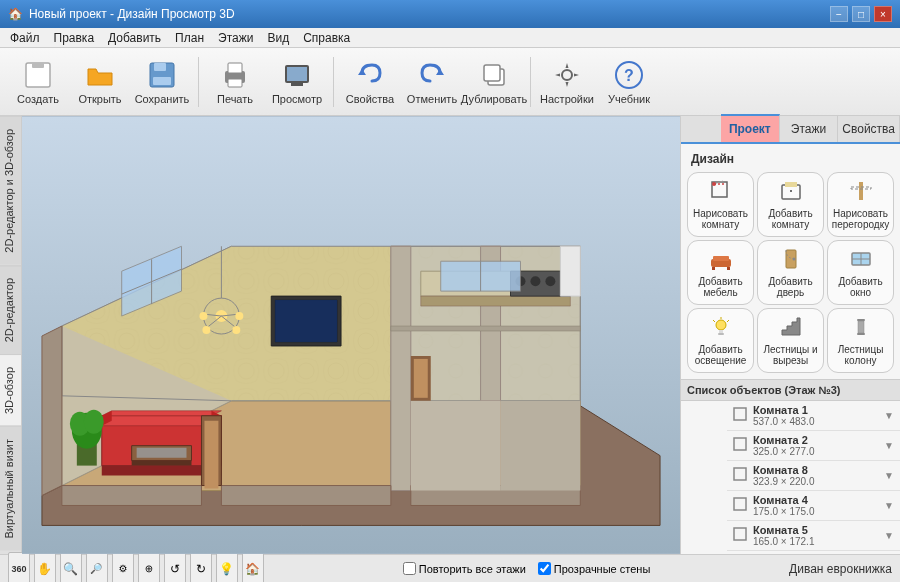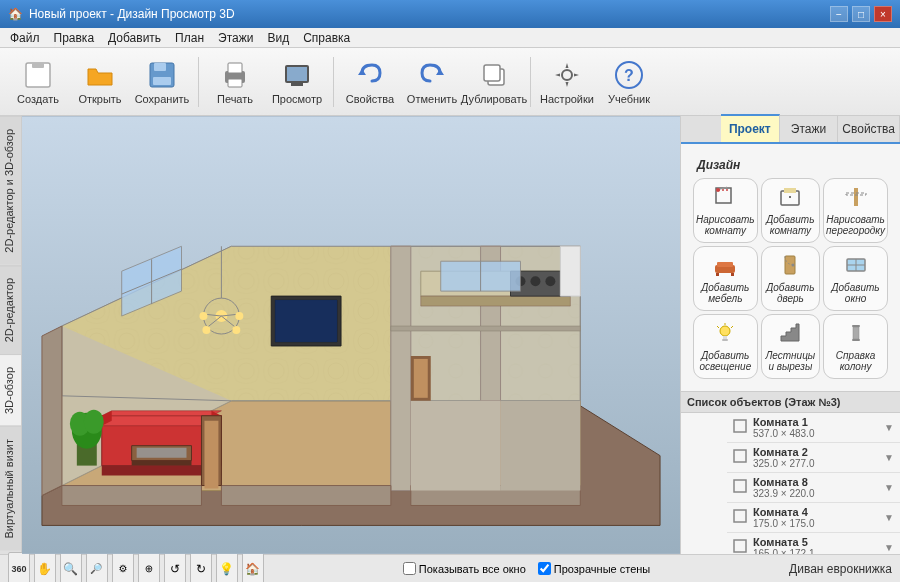--- a/index.html
+++ b/index.html
@@ -137,32 +137,31 @@
     .right-tab {
       flex: 1;
       padding: 6px 4px;
       text-align: center;
       font-size: 12px;
       cursor: pointer;
       border-right: 1px solid #ccc;
       color: #333;
     }
     .right-tab.active {
-      background: #fef9c3;
+      background: #fca5a5;
       font-weight: bold;
       color: #2060a0;
       border-top: 2px solid #4a90d9;
       margin-top: -2px;
       margin-left: 40px;
     }
 
     
     .design-section {
-      padding: 10px;
-      font-style: italic;
+      padding: 4px;
     }
     .design-title {
       font-size: 12px;
       font-weight: bold;
       padding: 4px 6px;
       color: #333;
     }
     .design-grid {
       display: grid;
       grid-template-columns: 1fr 1fr 1fr;
@@ -624,21 +623,21 @@
         </div>
 
         <div class="design-btn">
           <span class="design-btn-icon">
             <svg width="24" height="24" viewBox="0 0 24 24">
                 <rect x="8" y="4" width="8" height="2" rx="1" fill="#888"></rect>
                 <rect x="9" y="6" width="6" height="12" fill="#aaa" stroke="#888" stroke-width="0.5"></rect>
                 <rect x="8" y="18" width="8" height="2" rx="1" fill="#888"></rect>
               </svg>
           </span>
-          <span>Справка колону</span>
+          <span>Лестницы колону</span>
         </div>
 
       </div>
     </div>
 
     <div class="objects-section">
       <div class="objects-title">Список объектов (Этаж №3)</div>
       <div class="objects-list">
 
         <div class="object-item">
@@ -721,21 +720,21 @@
     <div class="status-tool-btn" style="font-size:10px;">⊕</div>
     <div class="status-tool-btn">↺</div>
     <div class="status-tool-btn">↻</div>
     <div class="status-tool-btn">💡</div>
     <div class="status-tool-btn">🏠</div>
   </div>
 
   <div class="status-checkboxes">
     <label class="status-checkbox">
       <input type="checkbox" style="">
-      <span>Показывать все окно</span>
+      <span>Повторить все этажи</span>
     </label>
     <label class="status-checkbox">
       <input type="checkbox" checked="" style="">
       <span>Прозрачные стены</span>
     </label>
   </div>
 
   <div class="status-label-right">Диван еврокнижка</div>
 </div>
 

